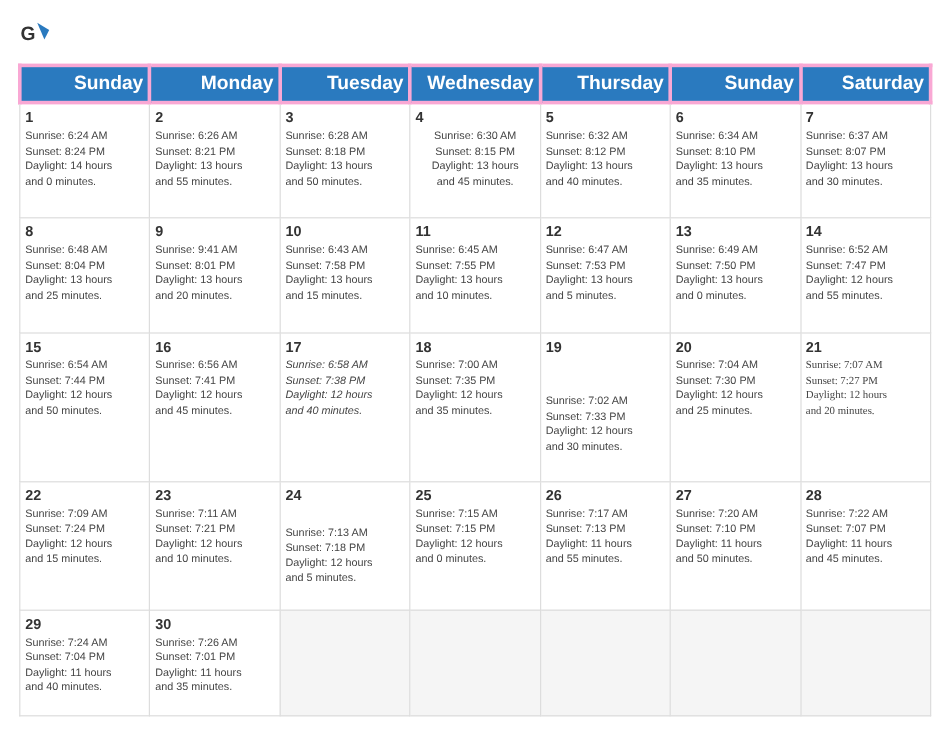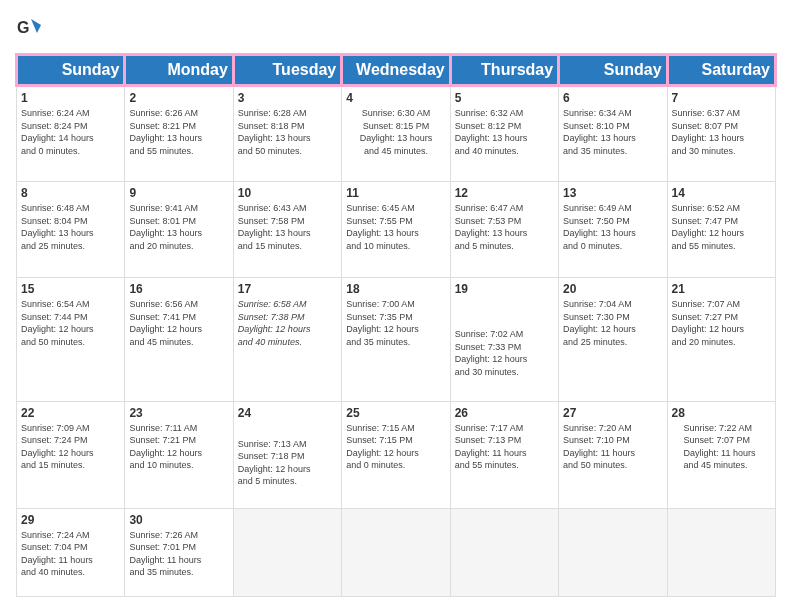--- a/index.html
+++ b/index.html
@@ -270,21 +270,21 @@
           </td>
           <td>
             <span class="day-num">20</span>
             <div class="day-detail" style="white-space: pre-line;">Sunrise: 7:04 AM
 Sunset: 7:30 PM
 Daylight: 12 hours
 and 25 minutes.</div>
           </td>
           <td>
             <span class="day-num">21</span>
-            <div class="day-detail" style="white-space: pre-line;">Sunrise: 7:07 AM
+            <div class="day-detail" style="white-space: pre-line; font-family: Liberation Serif, serif;">Sunrise: 7:07 AM
 Sunset: 7:27 PM
 Daylight: 12 hours
 and 20 minutes.</div>
           </td>
         </tr>
         <tr>
           <td>
             <span class="day-num">22</span>
             <div class="day-detail" style="white-space: pre-line;">Sunrise: 7:09 AM
 Sunset: 7:24 PM
@@ -321,21 +321,21 @@
           </td>
           <td>
             <span class="day-num">27</span>
             <div class="day-detail" style="white-space: pre-line;">Sunrise: 7:20 AM
 Sunset: 7:10 PM
 Daylight: 11 hours
 and 50 minutes.</div>
           </td>
           <td>
             <span class="day-num">28</span>
-            <div class="day-detail" style="white-space: pre-line; margin-left: 12px;">Sunrise: 7:22 AM
+            <div class="day-detail" style="white-space: pre-line;">Sunrise: 7:22 AM
 Sunset: 7:07 PM
 Daylight: 11 hours
 and 45 minutes.</div>
           </td>
         </tr>
         <tr>
           <td>
             <span class="day-num">29</span>
             <div class="day-detail" style="white-space: pre-line;">Sunrise: 7:24 AM
 Sunset: 7:04 PM

